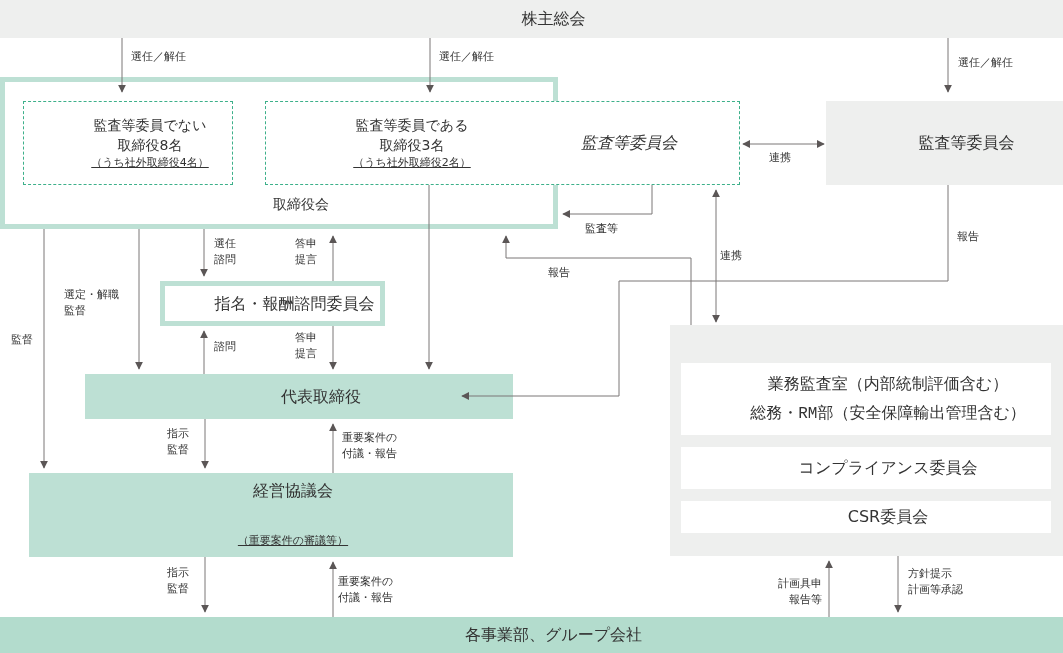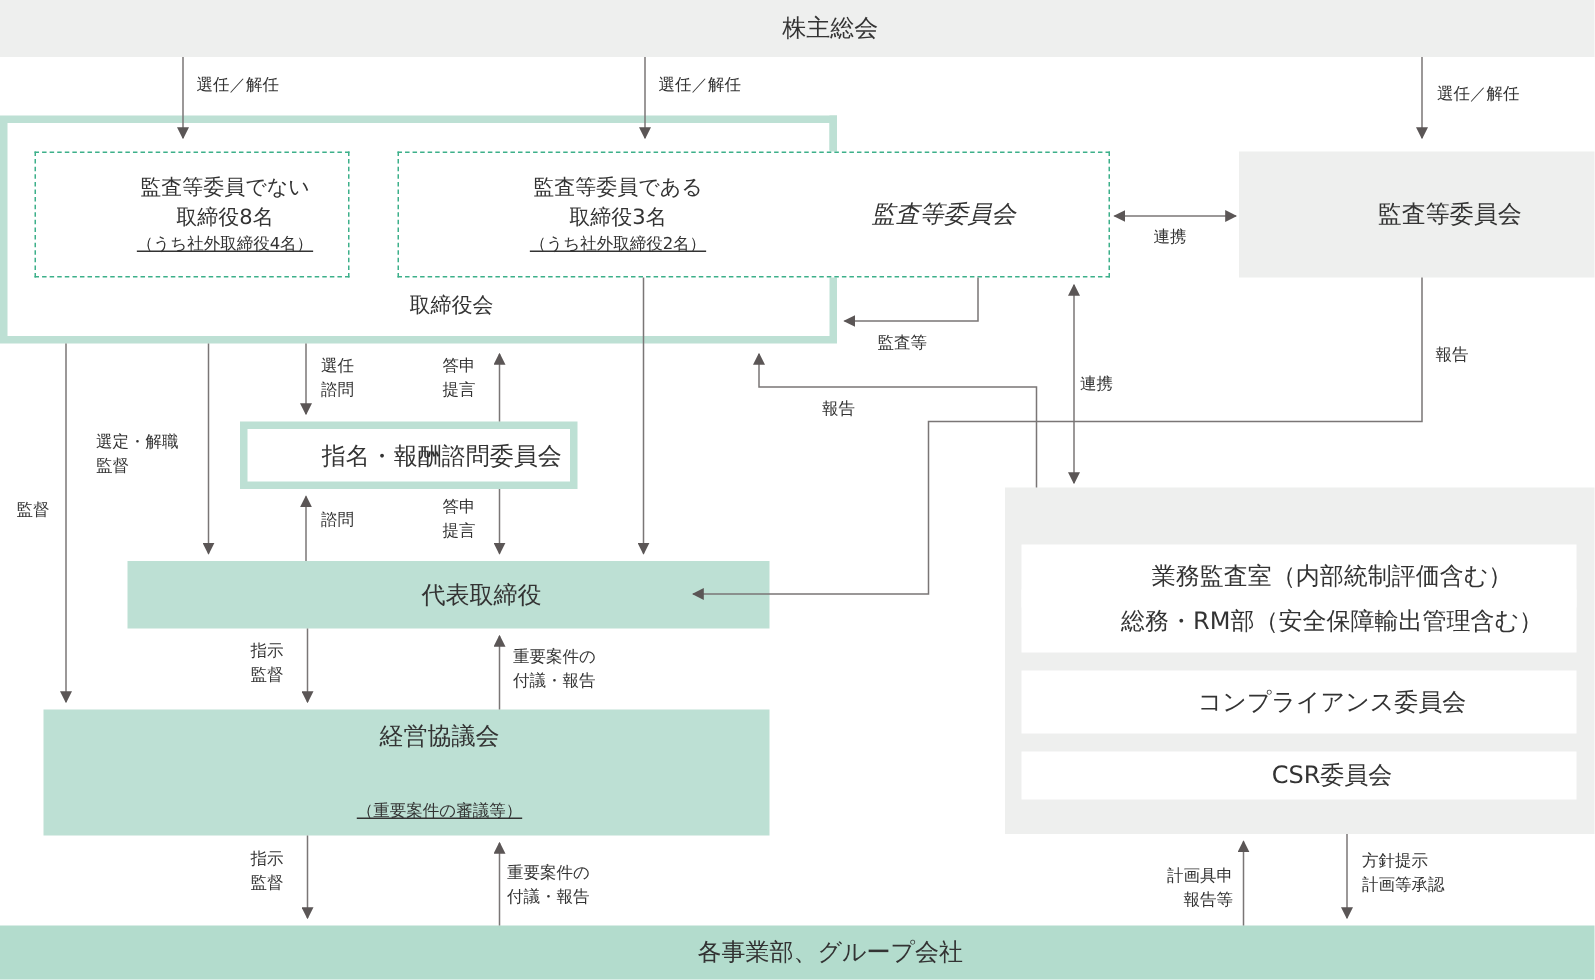--- a/index.html
+++ b/index.html
@@ -58,21 +58,21 @@
 
 <div class="box green t16" style="left:29px;top:473px;width:484px;height:84px;gap:32px;">
   <span>経営協議会</span>
   <span class="t12">（重要案件の審議等）</span>
 </div>
 
 <div class="gray" style="position:absolute;left:670px;top:325px;width:393px;height:231px;"></div>
 <div class="box white t16" style="left:681px;top:339px;width:370px;height:42px;margin-top:24px;">
     <span>業務監査室（内部統制評価含む）</span>
   </div>
-<div class="box white t16" style="left:681px;top:393px;width:370px;height:42px;">
+<div class="box white t16" style="left:681px;top:393px;width:370px;height:42px;font-family:Liberation Mono, monospace;">
     <span>総務・RM部（安全保障輸出管理含む）</span>
   </div>
 <div class="box white t16" style="left:681px;top:447px;width:370px;height:42px;">
     <span>コンプライアンス委員会</span>
   </div>
 <div class="box white t16" style="left:681px;top:501px;width:370px;height:32px;">
     <span>CSR委員会</span>
   </div>
 
 <div class="box green t16" style="left:0;top:617px;width:1063px;height:36px;background:#b3dccd;">

